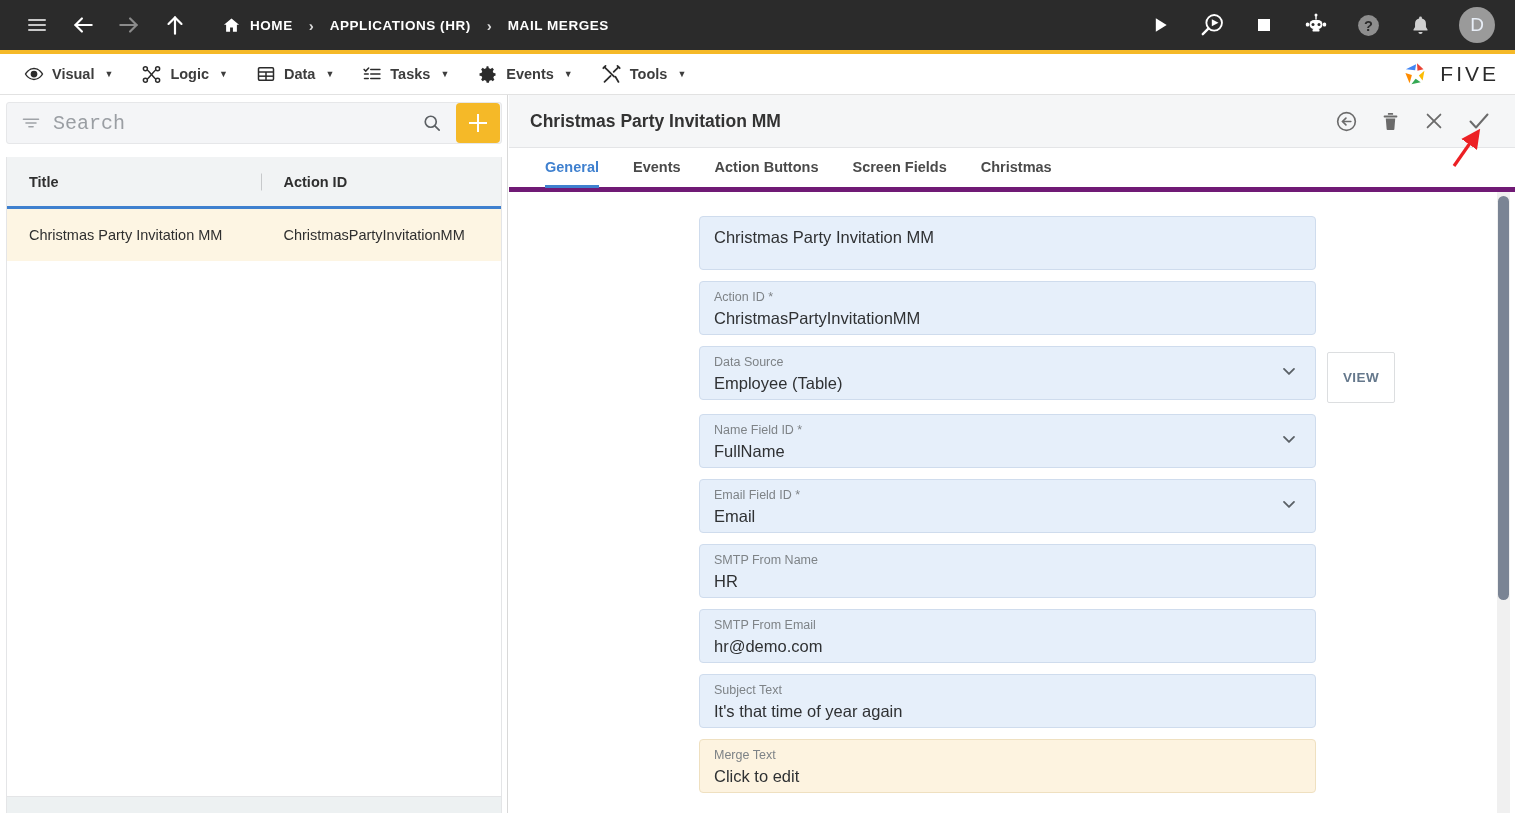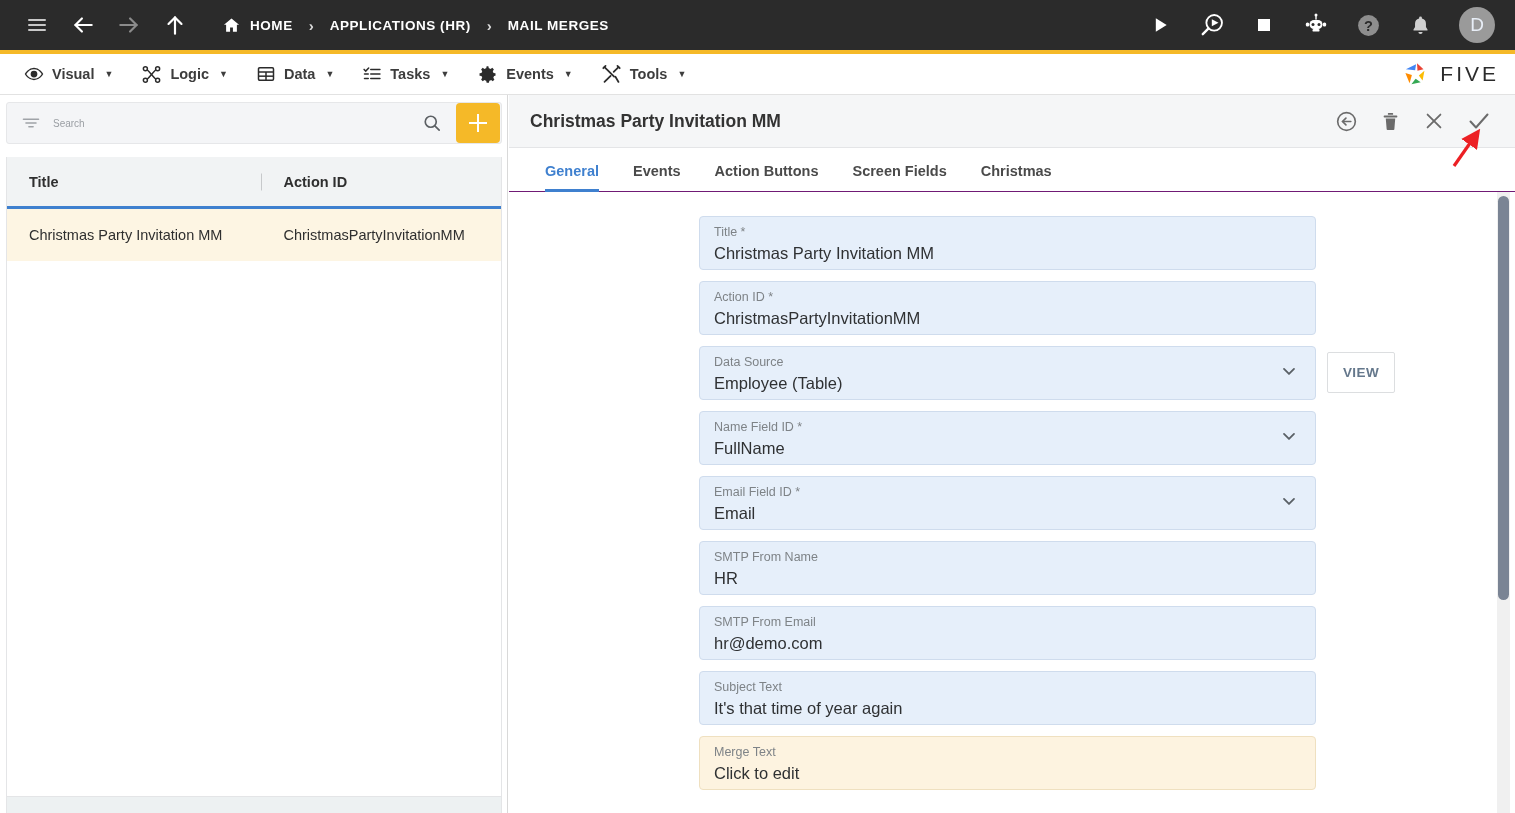--- a/index.html
+++ b/index.html
@@ -77,22 +77,22 @@
     background: #ffffff; border-right: 1px solid #d9d9d9;
   }
   .search-row {
     position: absolute; left: 6px; top: 7px; width: 496px; height: 42px;
     display: flex; align-items: center;
     background: #f4f5f7; border: 1px solid #e6e7e9; border-radius: 3px;
   }
   .filter-ic { padding: 0 12px 0 14px; display:flex; align-items:center; }
   .search-input {
     flex: 1; border: none; outline: none; background: transparent;
-    font-family: Liberation Sans, sans-serif;
-    font-size: 10px; color: #1d4ed8;
+    font-family: Liberation Mono, monospace;
+    font-size: 20px; color: #1d4ed8;
   }
   .search-input::placeholder { color: #9a9ea3; }
   .search-mag { padding: 0 14px; display:flex; align-items:center; cursor:pointer; }
   .add-btn {
     width: 44px; height: 40px; margin-right: 1px;
     background: #f5b928; border-radius: 4px;
     display: flex; align-items: center; justify-content: center;
     cursor: pointer; border: none;
   }
   .add-btn::before {
@@ -150,21 +150,21 @@
     font-size: 17.5px; font-weight: 700; color: #333333; padding-left: 21px;
   }
   .rp-actions {
     margin-left: auto; display: flex; align-items: center;
     gap: 22px; padding-right: 24px;
   }
   .rp-ic { display: flex; align-items: center; cursor: pointer; color: #6b6b6b; }
 
   .tabs {
     position: absolute; left: 0; top: 53px; width: 1006px; height: 44px;
-    background: #ffffff; border-bottom: 1px solid #701a75;
+    background: #ffffff; border-bottom: 5px solid #701a75;
     display: flex; align-items: flex-end; padding-left: 28px;
   }
   .tab {
     font-size: 14.5px; font-weight: 700; color: #4a4a4a;
     padding: 0 17px 12px 17px; cursor: pointer; position: relative;
   }
   .tab:first-child { padding-left: 8px; }
   .tab.active { color: #3f80cf; }
   .tab.active::after {
     content: ""; position: absolute; left: 8px; right: 17px; bottom: -1px;
@@ -188,21 +188,21 @@
     font-size: 12.5px; color: #7e8387; line-height: 15px; margin-bottom: 1px;
   }
   .f-value {
     font-size: 16.5px; color: #2f3133; line-height: 24px;
   }
   .f-caret {
     position: absolute; right: 16px; top: 50%; transform: translateY(-50%);
     color: #5a6066;
   }
   .view-btn {
-    width: 68px; height: 41px; margin-left: 11px; margin-top: 6px;
+    width: 68px; height: 51px; margin-left: 11px; margin-top: 6px;
     border: 1px solid #dcdee0; background: #ffffff; border-radius: 2px;
     color: #65788c; font-size: 13.5px; font-weight: 700;
     font-family: "Liberation Sans", sans-serif;
     cursor: pointer; letter-spacing: .4px;
   }
 
   
   .scroll-track {
     position: absolute; right: 5px; top: 97px; width: 13px; height: 621px;
     background: #f0f0f0;
@@ -489,21 +489,20 @@
     <div class="tab">Action Buttons</div>
     <div class="tab">Screen Fields</div>
     <div class="tab">Christmas</div>
   </div>
 
   <div class="form-area">
     <div class="form-inner">
 
       <div class="field-row">
         <div class="field">
-          <div class="f-label">Title *</div>
           <div class="f-value">Christmas Party Invitation MM</div>
         </div>
       </div>
 
       <div class="field-row">
         <div class="field">
           <div class="f-label">Action ID *</div>
           <div class="f-value">ChristmasPartyInvitationMM</div>
         </div>
       </div>

